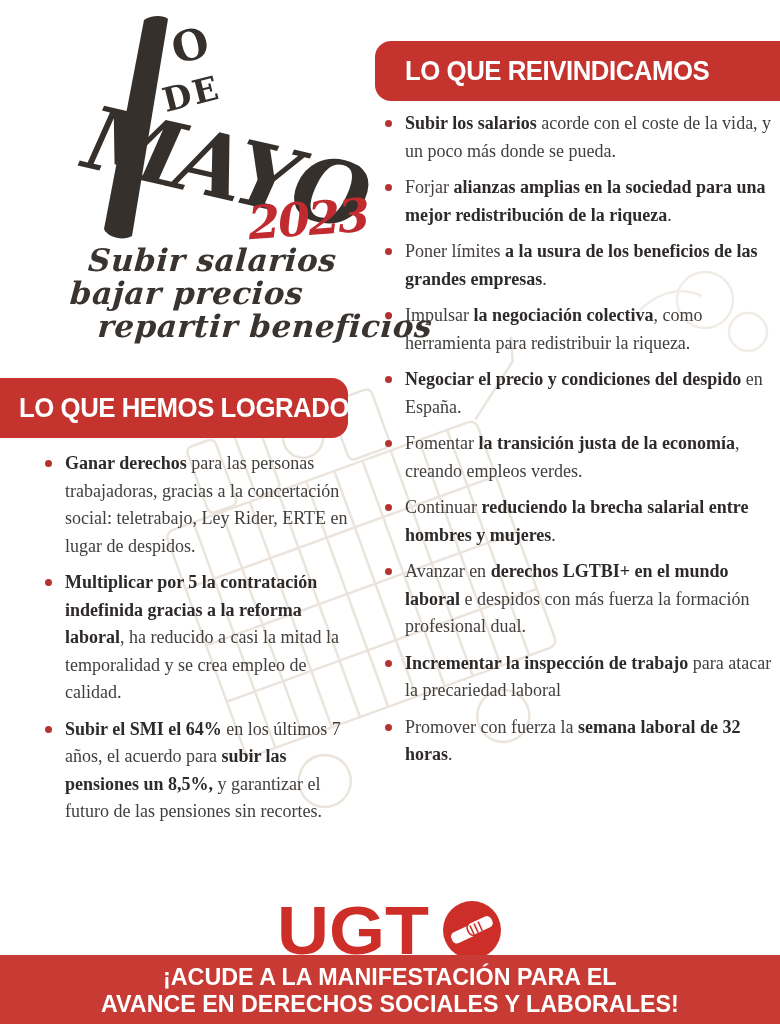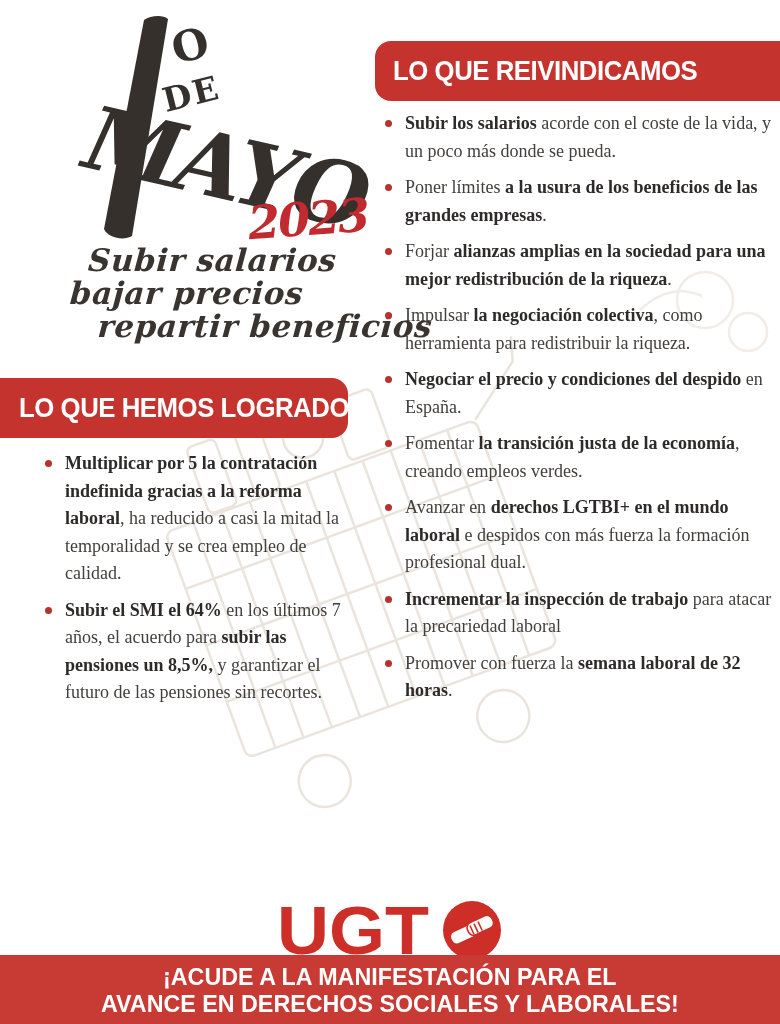--- a/index.html
+++ b/index.html
@@ -40,21 +40,21 @@
   .band{
     position:absolute;height:60px;background:var(--red);
     display:flex;align-items:center;
   }
   .band span{
     color:#fff;font-family:"Liberation Sans",sans-serif;font-weight:800;
     font-size:28px;letter-spacing:-.5px;transform:scaleX(.92);transform-origin:left center;
     white-space:nowrap;
   }
   .band-left{left:0;top:378px;width:348px;border-radius:0 16px 16px 0;padding-left:19px;}
-  .band-right{left:375px;top:41px;width:405px;border-radius:16px 0 0 16px;padding-left:18px;}
+  .band-right{left:375px;top:41px;width:405px;border-radius:16px 0 0 16px;padding-left:30px;}
   
   .list{position:absolute;list-style:none;font-size:18px;line-height:27.5px;color:var(--ink);}
   .list li{position:relative;padding-left:21px;margin-bottom:9px;}
   .list li::before{
     content:"";position:absolute;left:1px;top:10px;width:7px;height:7px;
     border-radius:50%;background:#b5332f;
   }
   .list .b{font-weight:bold;color:var(--ink-bold);}
   .list-left{left:44px;top:450px;width:307px;}
   .list-right{left:384px;top:110px;width:392px;}
@@ -125,34 +125,36 @@
     <div class="l1">Subir salarios</div>
     <div class="l2">bajar precios</div>
     <div class="l3">repartir beneficios</div>
   </div>
 
   <div class="band band-right">
     <span>LO QUE REIVINDICAMOS</span>
   </div>
   <ul class="list list-right">
       <li><span class="b">Subir los salarios</span><span> acorde con el coste de la vida, y un poco más donde se pueda.</span></li>
+      <li><span>Forjar </span><span class="b">alianzas amplias en la sociedad para una mejor redistribución de la riqueza</span><span>.</span></li>
       <li><span>Poner límites </span><span class="b">a la usura de los beneficios de las grandes empresas</span><span>.</span></li>
-      <li><span>Forjar </span><span class="b">alianzas amplias en la sociedad para una mejor redistribución de la riqueza</span><span>.</span></li>
       <li><span>Impulsar </span><span class="b">la negociación colectiva</span><span>, como herramienta para redistribuir la riqueza.</span></li>
       <li><span class="b">Negociar el precio y condiciones del despido</span><span> en España.</span></li>
       <li><span>Fomentar </span><span class="b">la transición justa de la economía</span><span>, creando empleos verdes.</span></li>
+      <li><span>Continuar </span><span class="b">reduciendo la brecha salarial entre hombres y mujeres</span><span>.</span></li>
       <li><span>Avanzar en </span><span class="b">derechos LGTBI+ en el mundo laboral</span><span> e despidos con más fuerza la formación profesional dual.</span></li>
       <li><span class="b">Incrementar la inspección de trabajo</span><span> para atacar la precariedad laboral</span></li>
       <li><span>Promover con fuerza la </span><span class="b">semana laboral de 32 horas</span><span>.</span></li>
     </ul>
 
   <div class="band band-left">
     <span>LO QUE HEMOS LOGRADO</span>
   </div>
   <ul class="list list-left">
+      <li><span class="b">Ganar derechos</span><span> para las personas trabajadoras, gracias a la concertación social: teletrabajo, Ley Rider, ERTE en lugar de despidos.</span></li>
       <li><span class="b">Multiplicar por 5 la contratación indefinida gracias a la reforma laboral</span><span>, ha reducido a casi la mitad la temporalidad y se crea empleo de calidad.</span></li>
       <li><span class="b">Subir el SMI el 64%</span><span> en los últimos 7 años, el acuerdo para </span><span class="b">subir las pensiones un 8,5%,</span><span> y garantizar el futuro de las pensiones sin recortes.</span></li>
     </ul>
 
   <div class="logo">
     <span class="wordmark">UGT</span>
     <svg width="62" height="62" viewBox="0 0 62 62">
       <circle cx="31" cy="31" r="29" fill="#cd2f28"></circle>
       <g transform="rotate(-25 31 31)" fill="#ffffff" stroke="#cd2f28" stroke-width="1.6">
         <rect x="8" y="24.5" width="27" height="13.5" rx="5.5"></rect>

